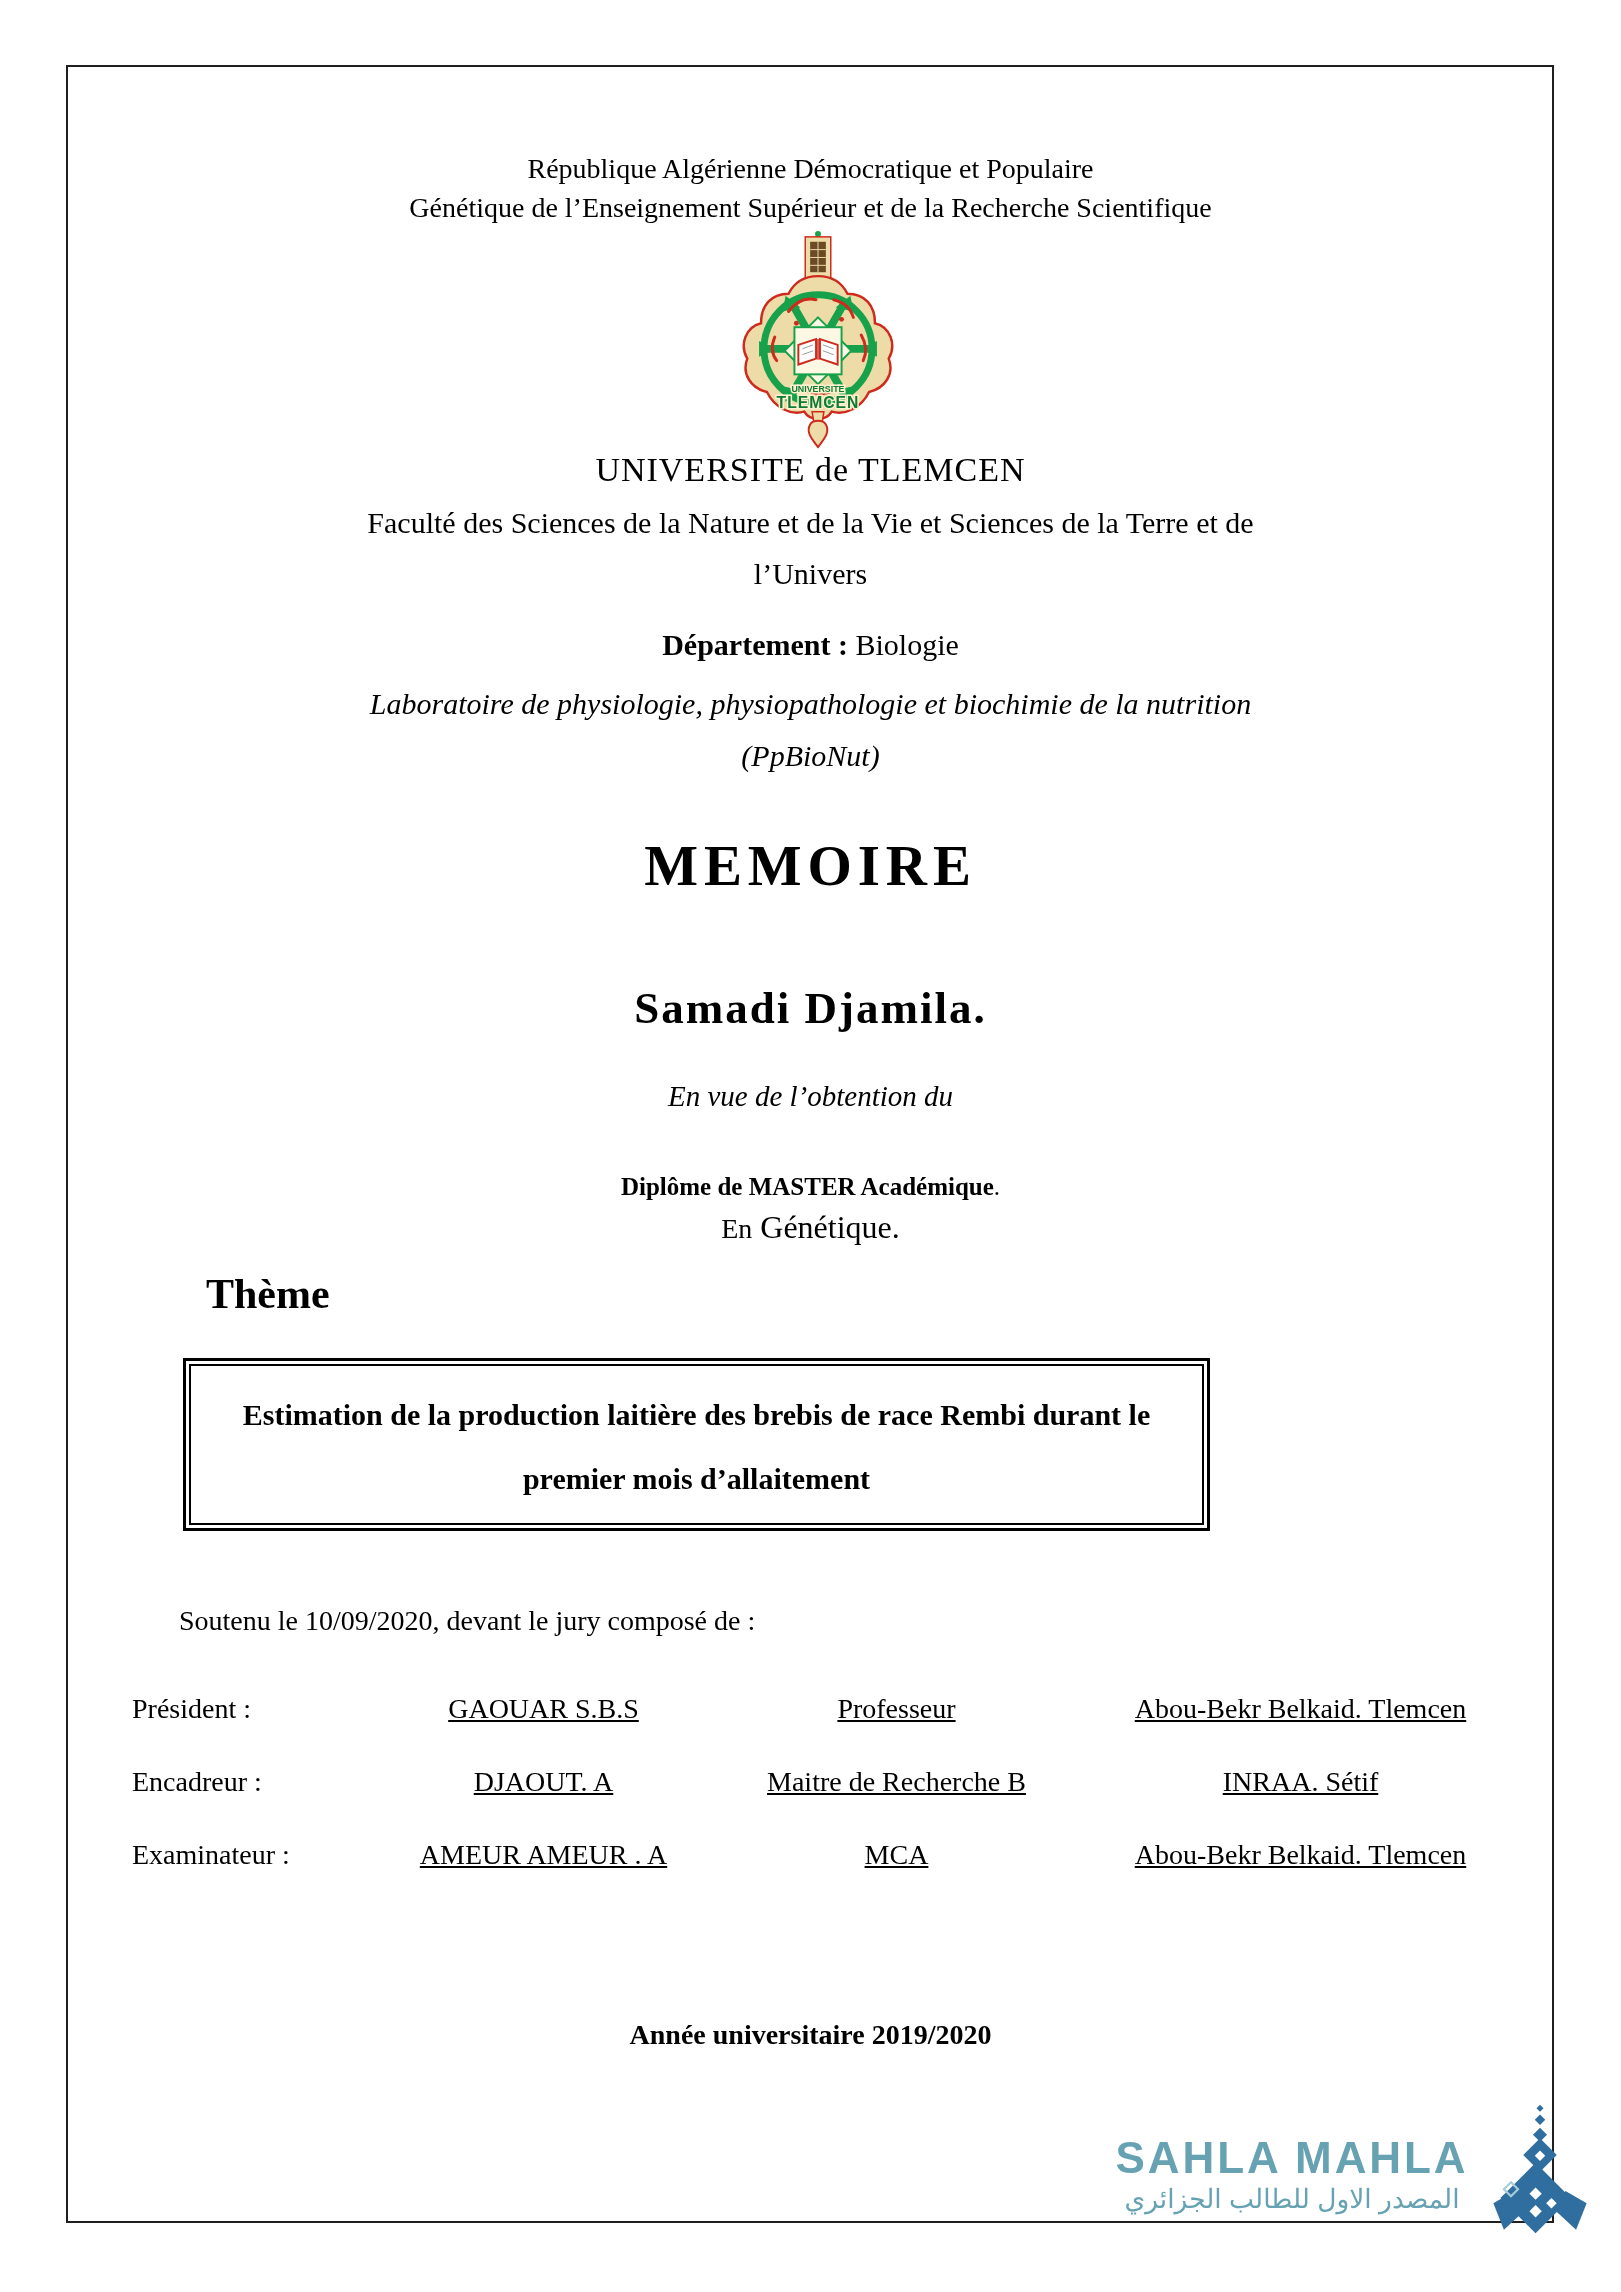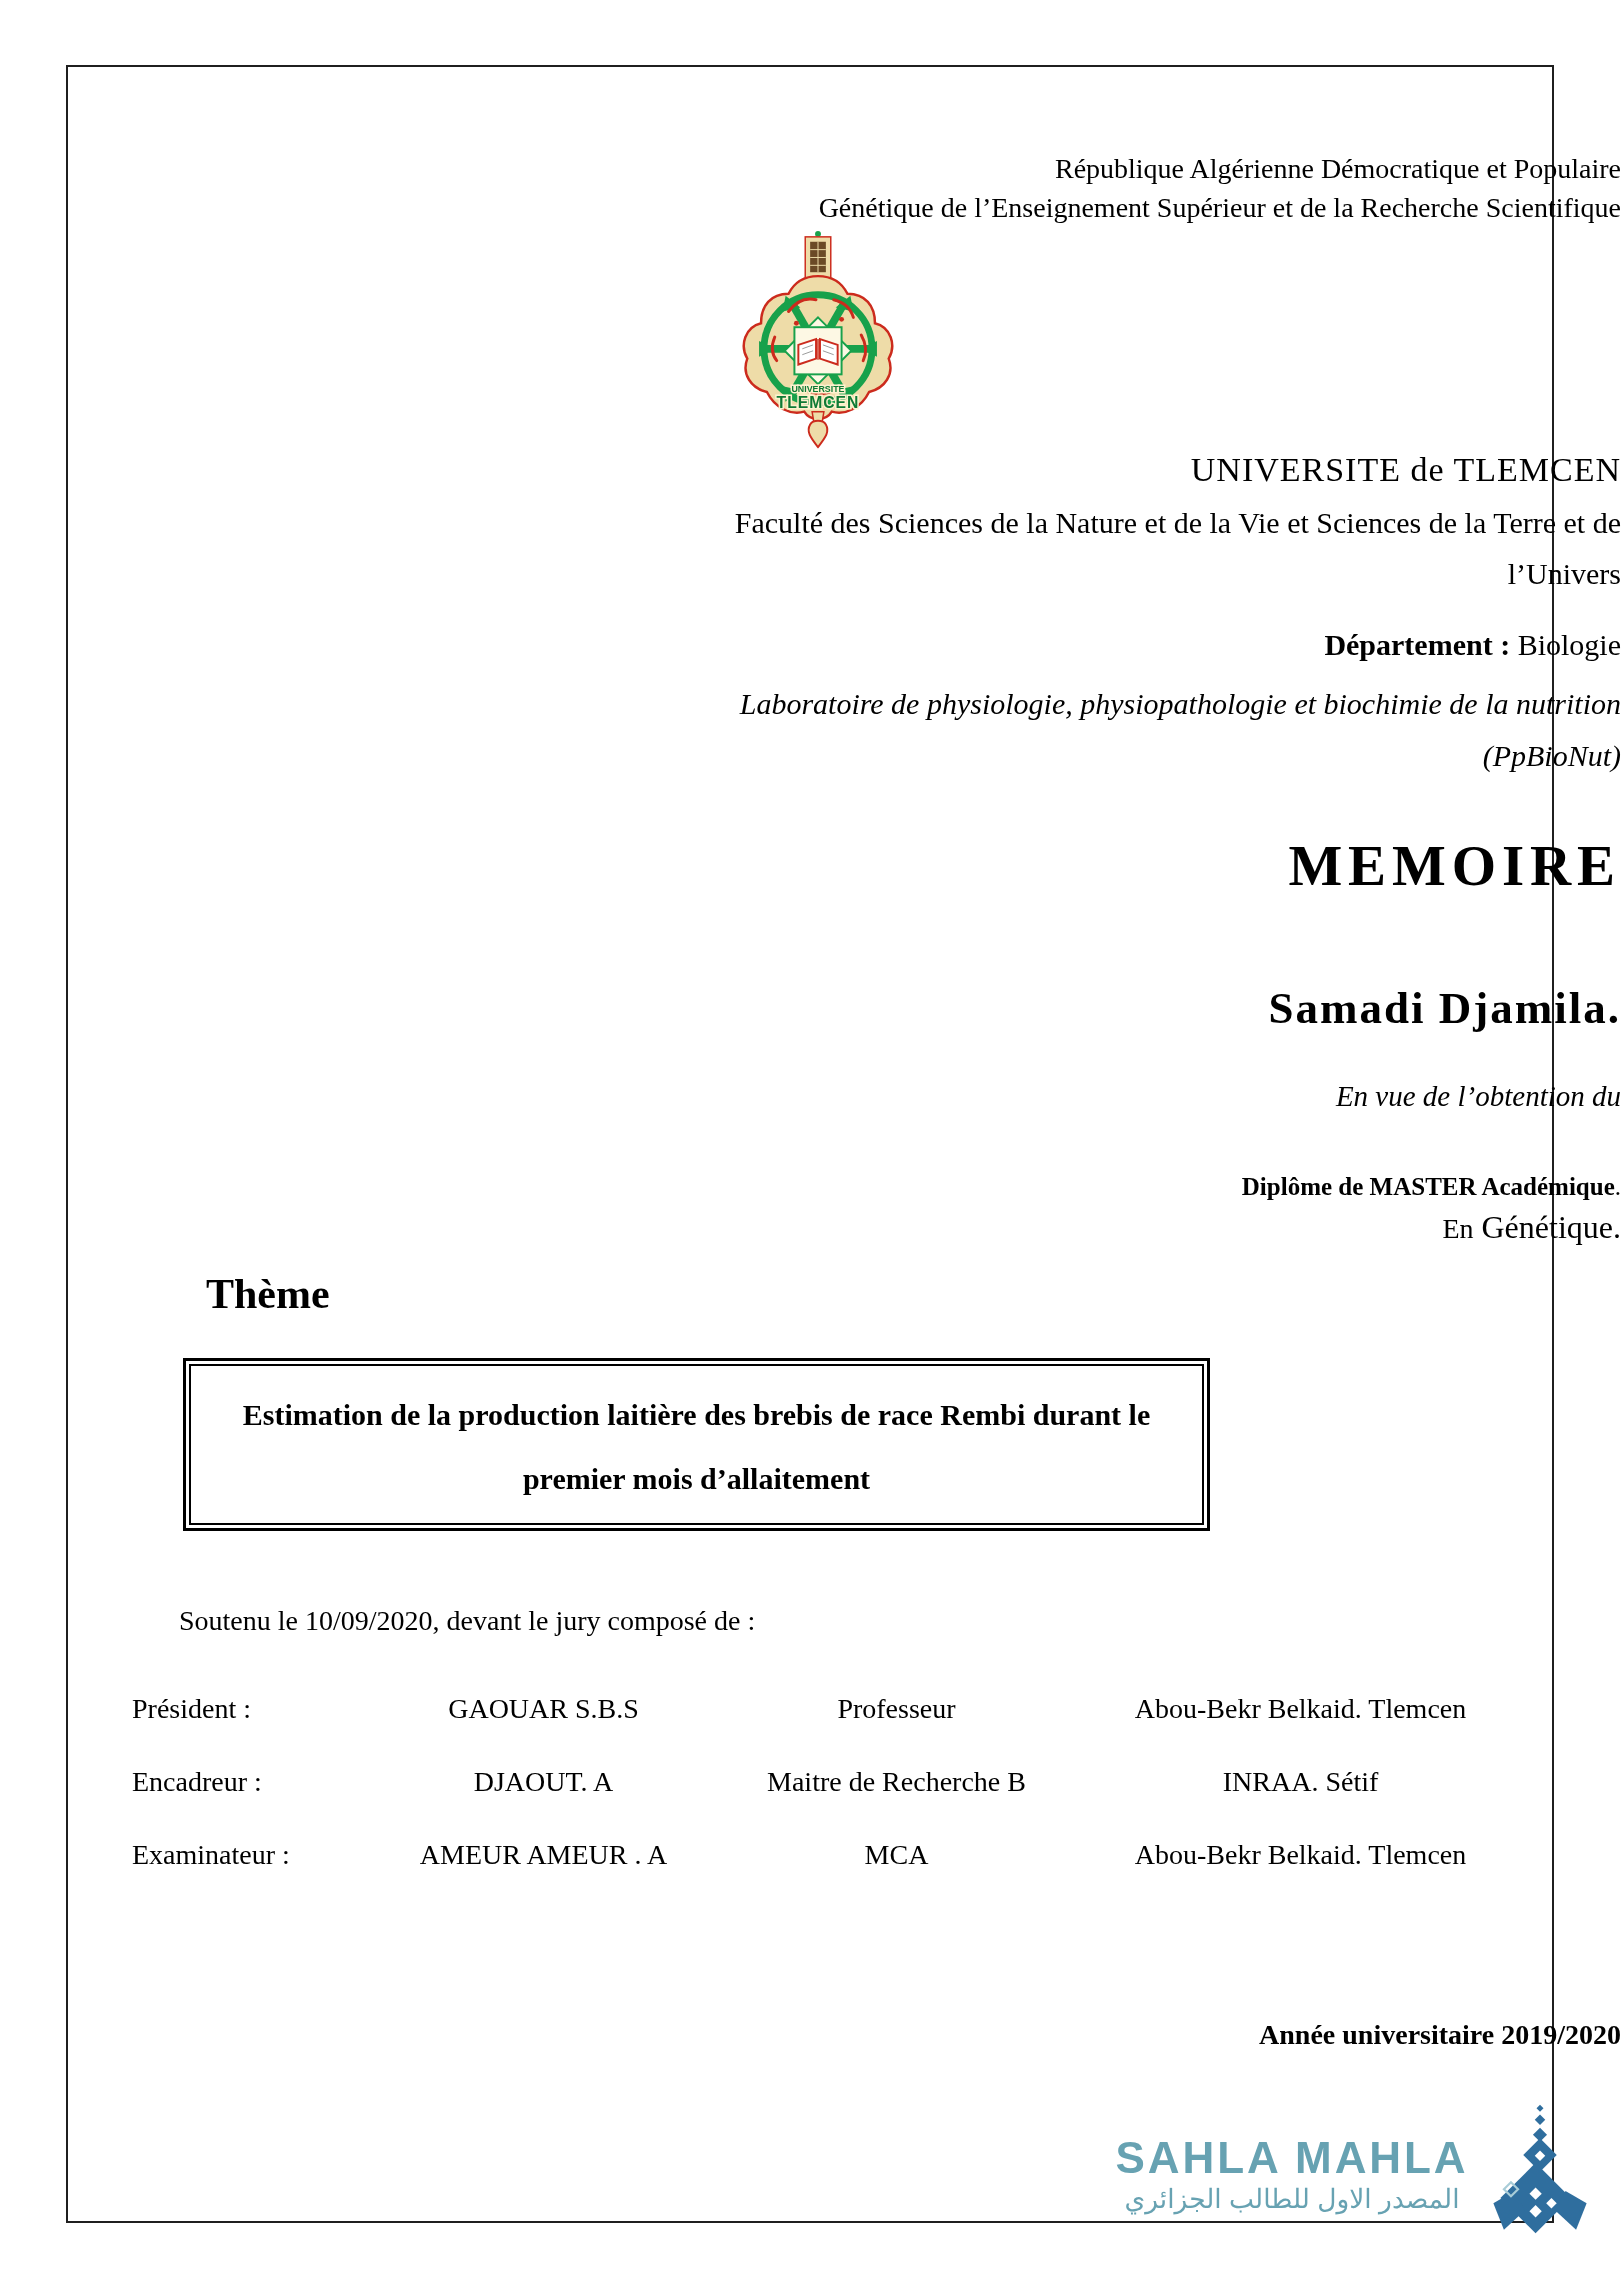--- a/index.html
+++ b/index.html
@@ -4,21 +4,21 @@
 <style>
   html,body { margin:0; padding:0; background:#ffffff; }
   .page {
     position:relative; width:1621px; height:2293px; background:#ffffff;
     font-family:"Liberation Serif", serif; color:#000; overflow:hidden;
   }
   .page-border {
     position:absolute; left:66px; top:65px; width:1488px; height:2158px;
     border:2px solid #1f1f1f; box-sizing:border-box;
   }
-  .center-text { position:absolute; left:0; width:1621px; text-align:right; }
+  .center-text { position:absolute; left:0; width:1621px; text-align:center; }
   .hdr { font-size:28px; }
   .emblem-wrap { position:absolute; left:50%; top:229px; transform:translateX(-50%); margin-left:7.8px;text-align:center; }
   .univ-name { top:451px; font-size:34px; letter-spacing:1px; }
   .faculty { top:497px; font-size:30px; line-height:51px; }
   .dept { top:628px; font-size:30px; }
   .dept b { font-weight:bold; }
   .lab { top:678px; font-size:30px; font-style:italic; line-height:52px; }
   .memoire { top:833px; font-size:57px; font-weight:bold; letter-spacing:5.9px; }
   .presente { top:935px; font-size:28px; }
   .author { top:982px; font-size:45px; font-weight:bold; letter-spacing:2px; }
@@ -38,21 +38,21 @@
     font-size:30px; font-weight:bold; line-height:64px; padding-top:17.6px;
     box-sizing:border-box;
   }
   .soutenu { position:absolute; left:179px; top:1605px; font-size:28px; }
   .jury { position:absolute; left:88px; top:1672px; width:1445px; font-size:28px; }
   .jury-row {
     display:grid; grid-template-columns:274px 363px 343px 465px;
     height:73px; align-items:center;
   }
   .jury-role { text-align:left; padding-left:44px; }
-  .jury-name, .jury-grade, .jury-inst { text-align:center; }
+  .jury-name, .jury-grade, .jury-inst { text-align:center;text-decoration:underline; }
   .annee { top:2019px; font-size:28px; font-weight:bold; }
   .branding {
     position:absolute; left:1094px; top:2107px; width:529px; height:127px; z-index:5;
     font-family:"Liberation Sans", sans-serif;
   }
   .brand-name {
     position:absolute; left:0; top:25.5px; width:396px; text-align:center;
     font-size:44px; font-weight:bold; letter-spacing:2.9px; color:#67a2b2; white-space:nowrap;
   }
   .brand-tagline {

